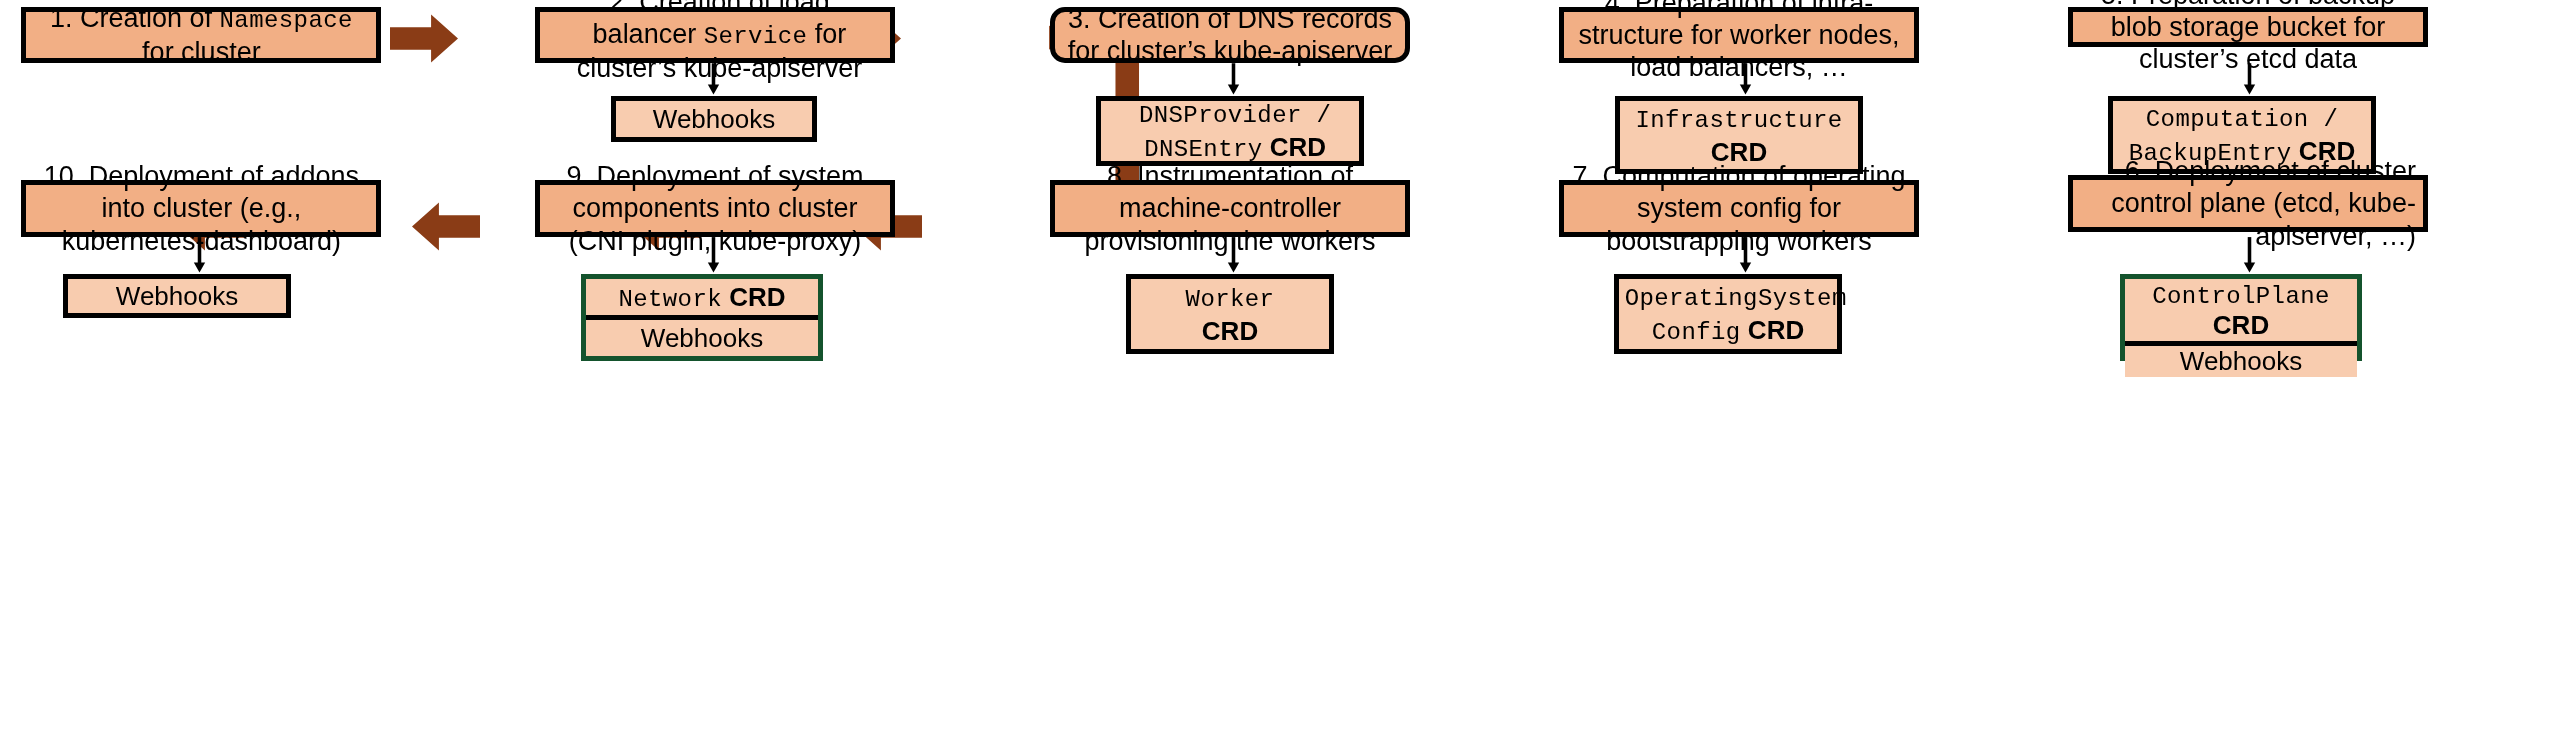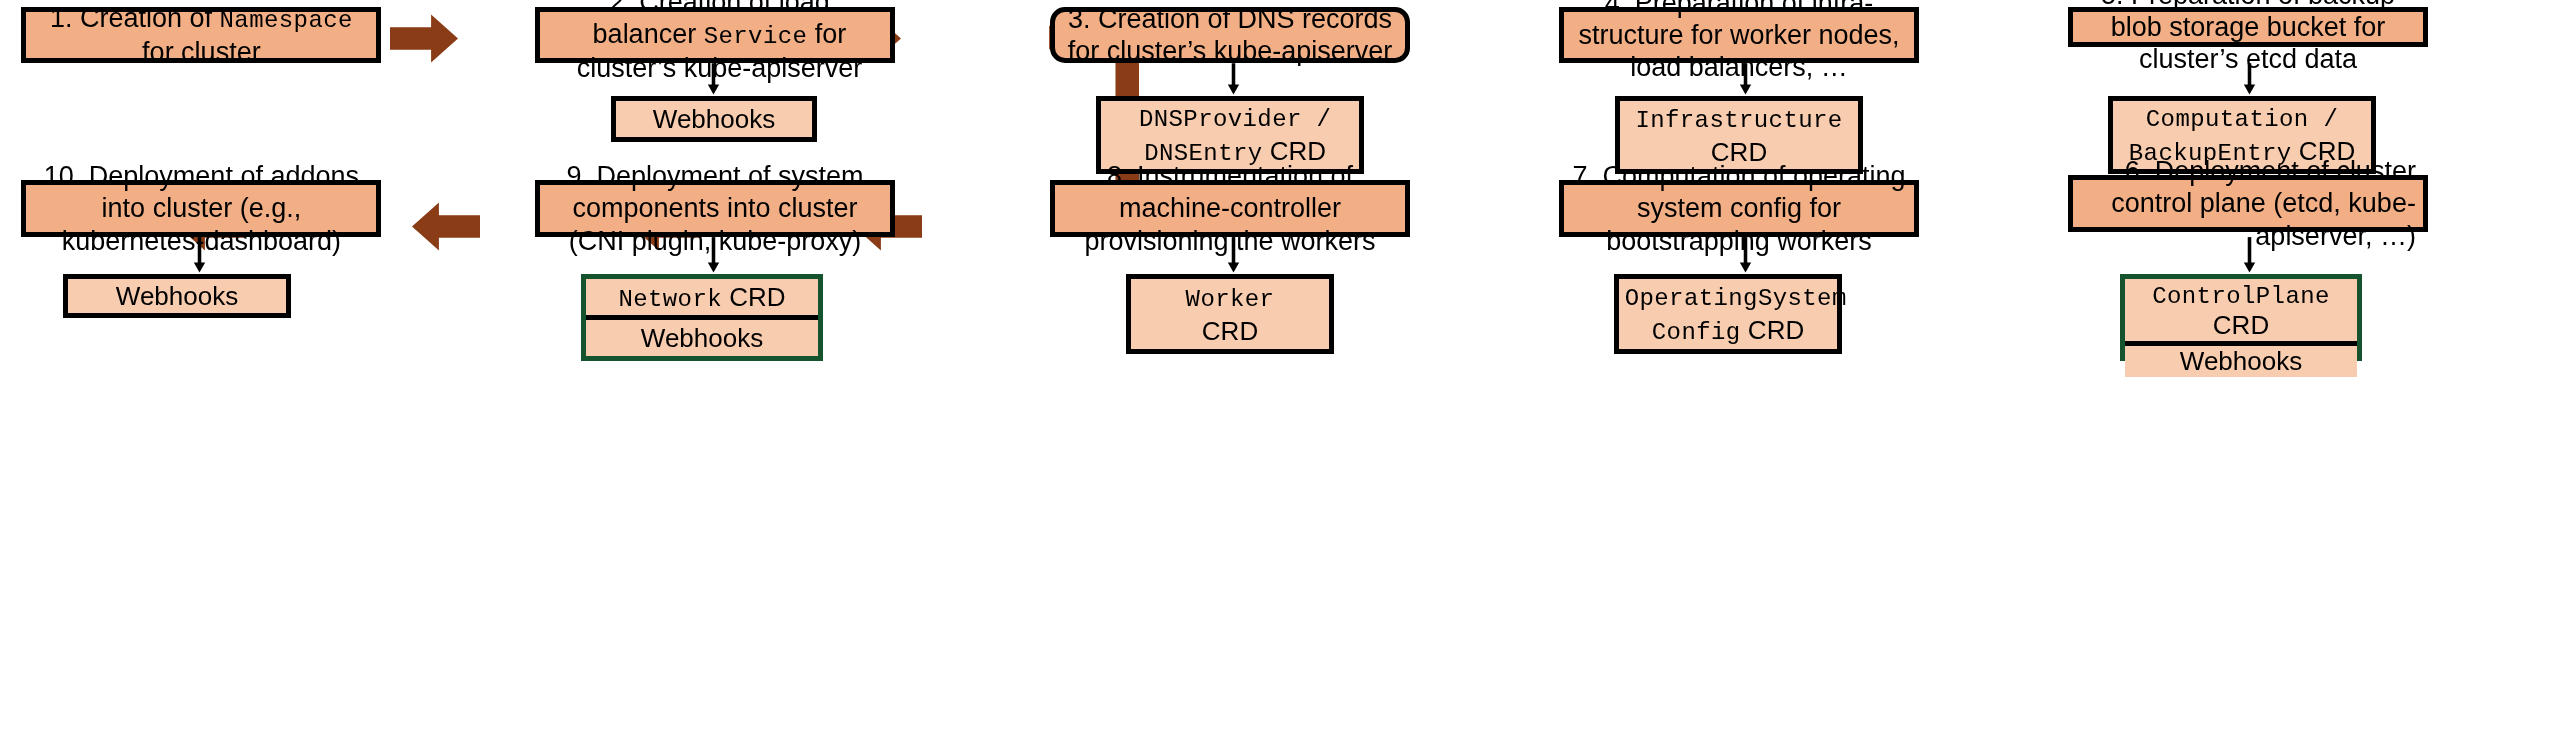--- a/index.html
+++ b/index.html
@@ -49,21 +49,21 @@
     line-height: 1.25;
     color: #000000;
     padding: 1.4px 5.7px;
   }
   .crd-box .txt { width: 100%; }
   .mono {
     font-family: "Liberation Mono", "DejaVu Sans Mono", monospace;
     font-size: 24px;
     letter-spacing: 0.4px;
   }
-  .bold { font-weight: normal; }
+  .bold { font-weight: bold; }
   
   .stack {
     position: absolute;
     box-sizing: border-box;
     border: 5px solid #14532d;
     background: #F8CCAF;
     display: flex;
     flex-direction: column;
   }
   .stack .cell {
@@ -202,21 +202,21 @@
   </div>
 
   <div class="step-box" style="left:2068px; top:7.1px; width:360px; height:40px;">
     <span class="txt">5. Preparation of backup blob storage bucket for cluster’s etcd data</span>
   </div>
 
   <div class="crd-box" style="left:611px; top:96px; width:206px; height:46px;">
     <span class="txt">Webhooks</span>
   </div>
 
-  <div class="crd-box" style="left:1096px; top:96px; width:268px; height:78px;padding-left:16px;">
+  <div class="crd-box" style="left:1096px; top:96px; width:268px; height:70px;padding-left:16px;">
     <span class="txt"><span class="mono">DNSProvider /</span><br><span class="mono">DNSEntry</span> <span class="bold">CRD</span></span>
   </div>
 
   <div class="crd-box" style="left:1615px; top:96px; width:248px; height:78px;">
     <span class="txt"><span class="mono">Infrastructure</span><br><span class="bold">CRD</span></span>
   </div>
 
   <div class="crd-box" style="left:2108px; top:96px; width:268px; height:78px;">
     <span class="txt"><span class="mono">Computation /</span><br><span class="mono">BackupEntry</span> <span class="bold">CRD</span></span>
   </div>

